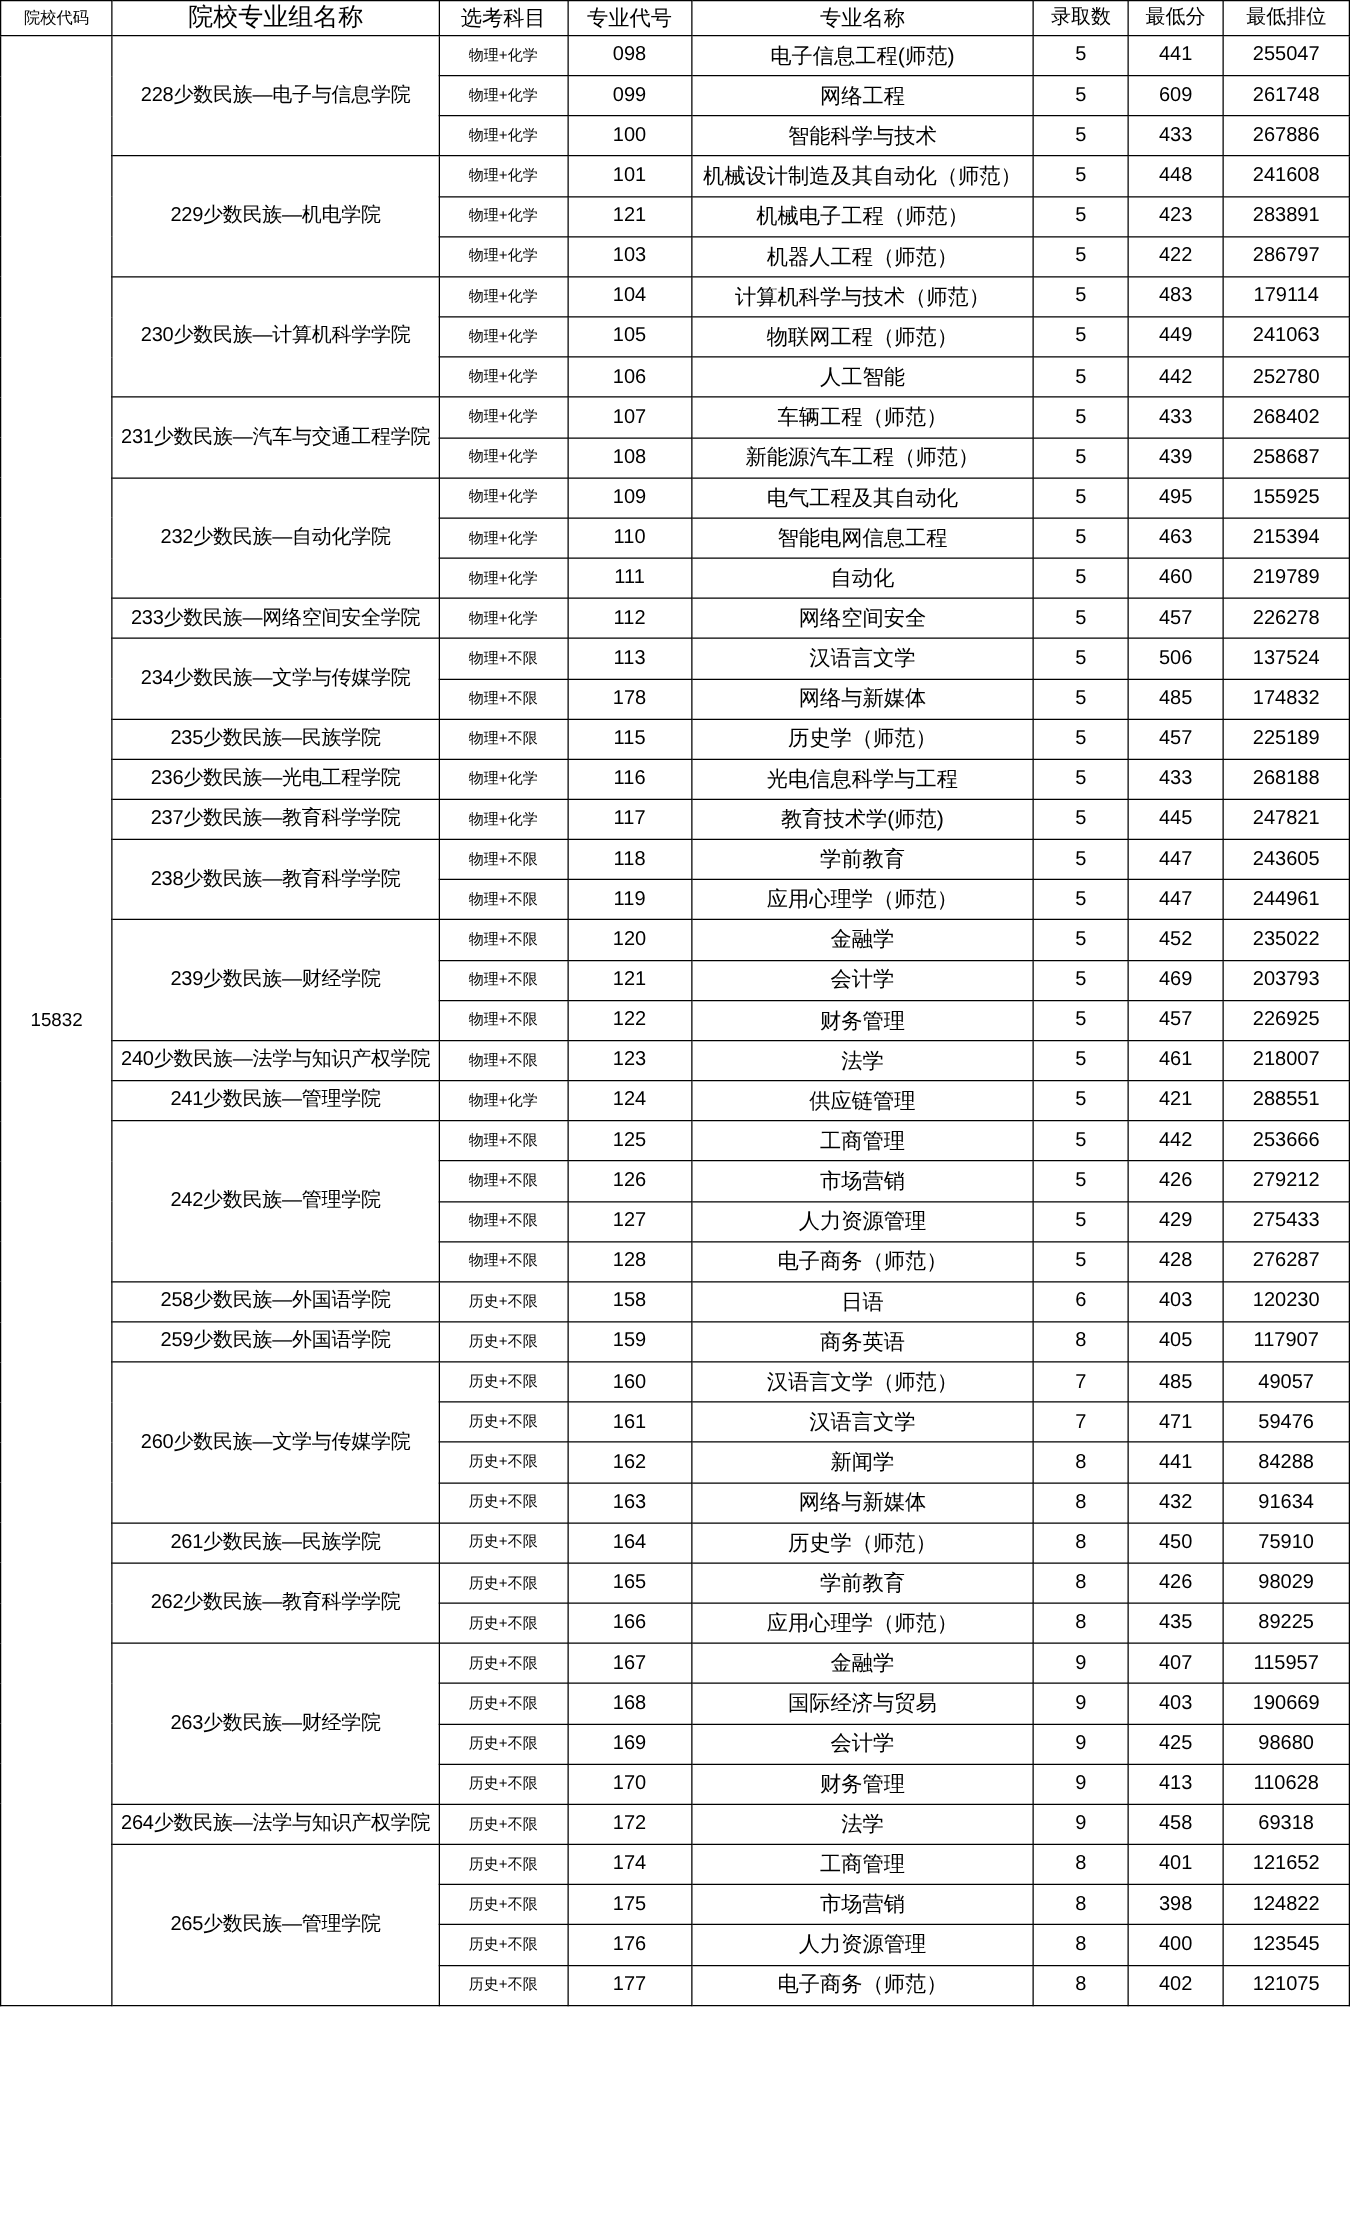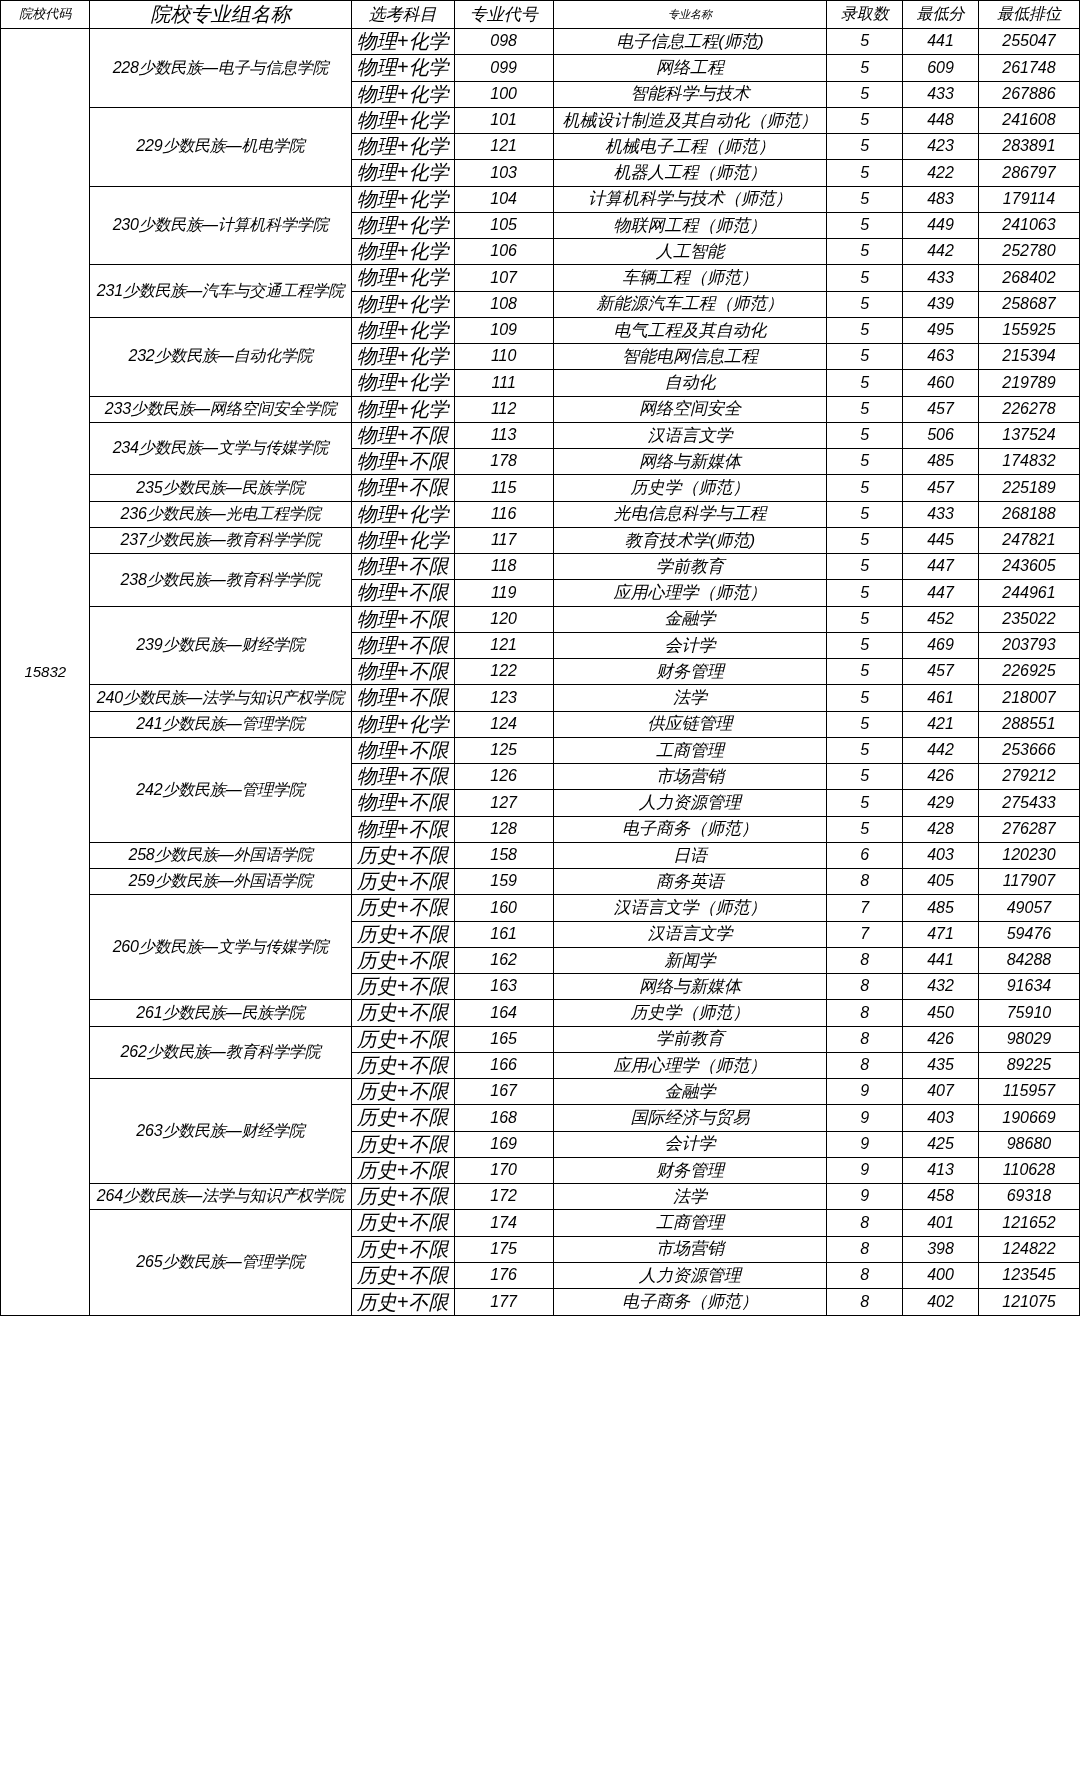--- a/index.html
+++ b/index.html
@@ -9,24 +9,23 @@
   }
   body {
     width: 1080px;
     height: 1782px;
     font-family: "Liberation Sans", "DejaVu Sans", sans-serif;
     color: #000000;
     overflow: hidden;
   }
   #admissions-table {
     width: 1080px;
-    height: 1316px;
+    height: 1605px;
     border-collapse: collapse;
     table-layout: fixed;
-    font-style: italic;
   }
   #admissions-table td,
   #admissions-table th {
     border: 1px solid #000000;
     text-align: center;
     vertical-align: middle;
     font-weight: normal;
     padding: 0 2px;
     line-height: 1.15;
     background: #ffffff;
@@ -34,40 +33,40 @@
   thead th {
     font-weight: bold;
     font-size: 15px;
     height: 27px;
     border-bottom: 2px solid #000000;
   }
   thead th.h-code      { font-size: 13px; }
   thead th.h-group     { font-size: 20px; }
   thead th.h-subject   { font-size: 17px; }
   thead th.h-majorcode { font-size: 17px; }
-  thead th.h-majorname { font-size: 11px; }
+  thead th.h-majorname { font-size: 17px; }
   thead th.h-count     { font-size: 16px; }
   thead th.h-score     { font-size: 16px; }
   thead th.h-rank      { font-size: 16px; }
 
   tbody td { font-size: 16px; }
 
   td.c-school {
     font-size: 15px;
     border-right: 2px solid #000000;
     border-left: 2px solid #000000;
   }
   td.c-group {
     font-size: 16px;
     border-right: 2px solid #000000;
     border-top: 2px solid #000000;
     border-bottom: 2px solid #000000;
     letter-spacing: -0.2px;
   }
-  td.c-subject { font-size: 20px; }
+  td.c-subject { font-size: 12px; }
   td.c-majorcode { font-size: 16px; }
   td.c-majorname { font-size: 17px; }
   td.c-count { font-size: 16px; }
   td.c-score { font-size: 16px; }
   td.c-rank  { font-size: 16px; border-right: 2px solid #000000; }
 
   tr.grp-start td.c-subject,
   tr.grp-start td.c-majorcode,
   tr.grp-start td.c-majorname,
   tr.grp-start td.c-count,

